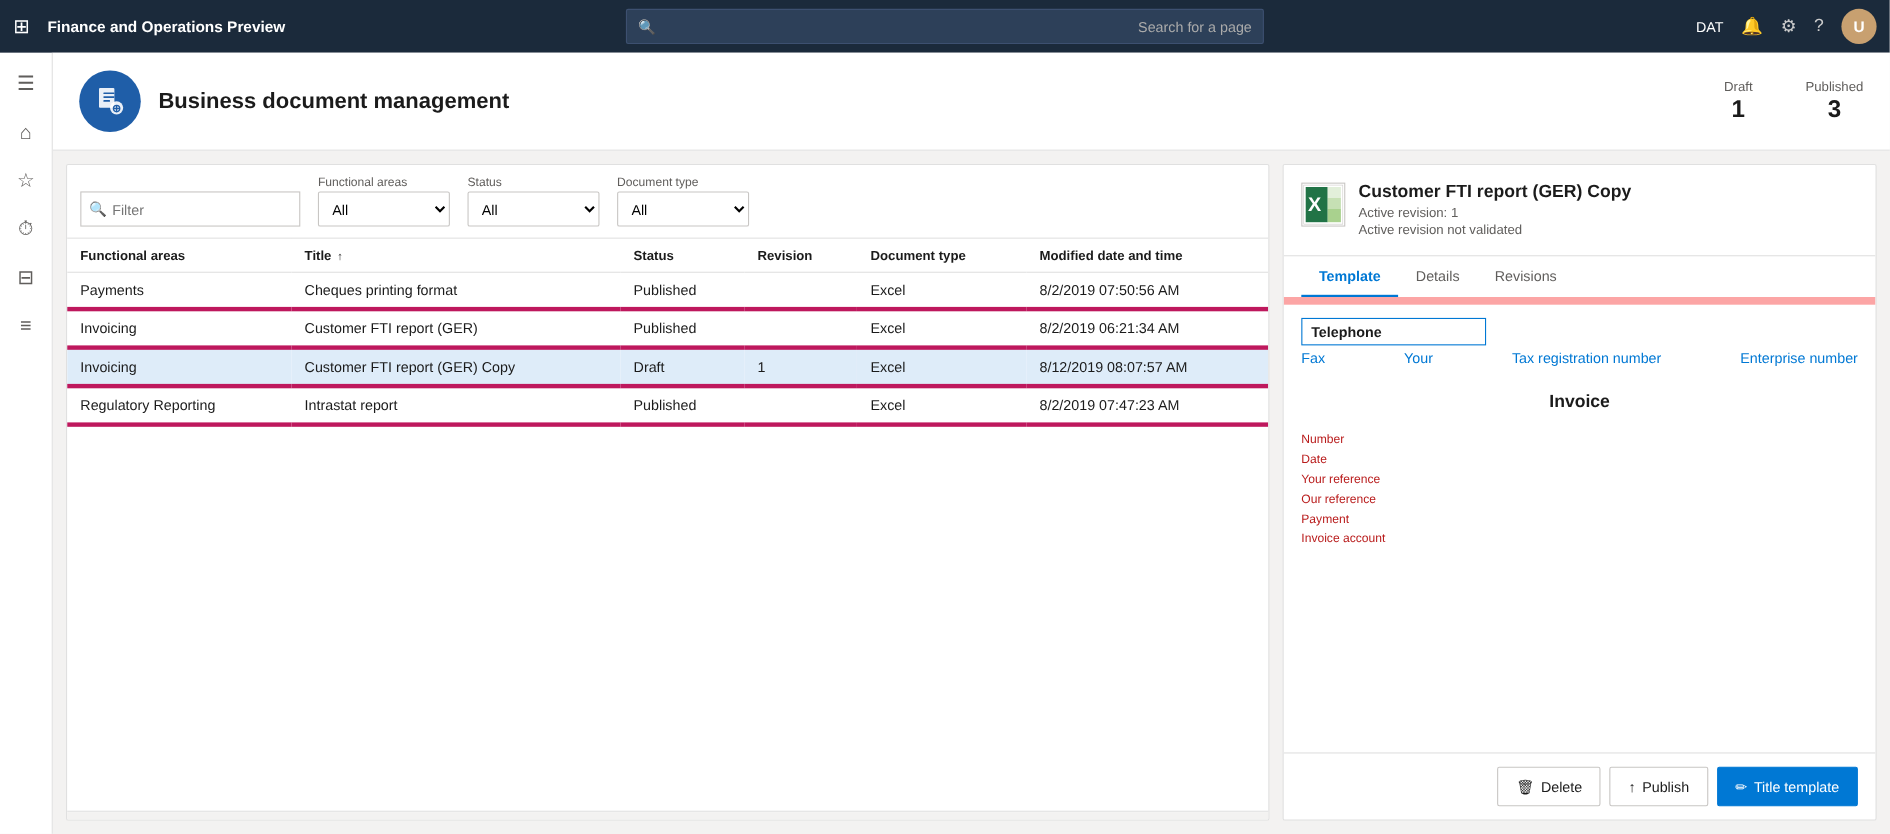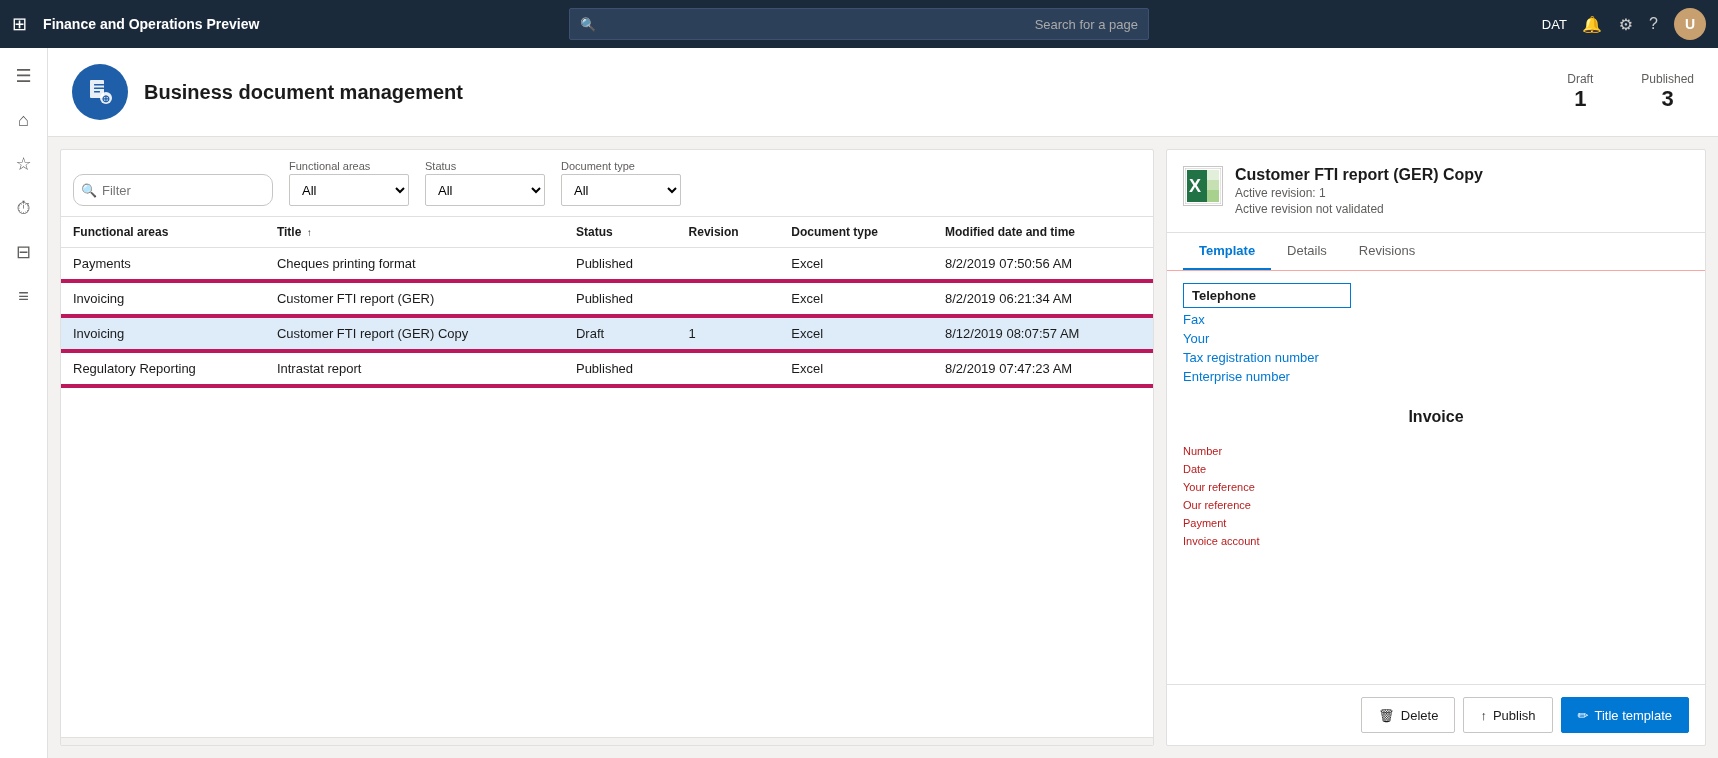--- a/index.html
+++ b/index.html
@@ -156,21 +156,21 @@
       position: absolute;
       left: 8px;
       top: 50%;
       transform: translateY(-50%);
       color: #605e5c;
       font-size: 13px;
     }
     .filter-input {
       width: 100%;
       border: 1px solid #c8c6c4;
-      border-radius: 10px;
+      border-radius: 0;
       height: 32px;
       padding-left: 28px;
       font-size: 13px;
       outline: none;
     }
     .filter-group { display: flex; flex-direction: column; gap: 2px; }
     .filter-label { font-size: 11px; color: #605e5c; }
     .filter-select {
       border: 1px solid #c8c6c4;
       border-radius: 2px;
@@ -228,21 +228,21 @@
       display: flex; align-items: center; justify-content: center;
       font-size: 20px;
       font-weight: bold;
       color: #217346;
     }
     .detail-title { font-size: 16px; font-weight: 600; color: #1b1b1b; }
     .detail-sub { font-size: 12px; color: #605e5c; margin-top: 2px; }
 
     .detail-tabs {
       display: flex;
-      border-bottom: 1px solid #fca5a5;
+      border-bottom: 7px solid #fca5a5;
       padding: 0 16px;
     }
     .detail-tab {
       padding: 10px 16px;
       font-size: 13px;
       color: #605e5c;
       cursor: pointer;
       border-bottom: 2px solid transparent;
       white-space: nowrap;
     }
@@ -268,21 +268,21 @@
 
     .telephone-box {
       border: 1px solid #0078d4;
       padding: 4px 8px;
       font-size: 13px;
       font-weight: 600;
       color: #1b1b1b;
       width: 168px;
       margin-bottom: 4px;
     }
-    .link-list { display: flex; flex-direction: column; gap: 4px; margin-bottom: 24px; }
+    .link-list { display: flex; flex-direction: row; gap: 4px; margin-bottom: 24px; justify-content: space-between; }
     .link-item { color: #0078d4; font-size: 13px; cursor: pointer; }
 
     .invoice-section { margin-top: 8px; }
     .invoice-title { font-size: 16px; font-weight: 600; text-align: center; margin-bottom: 16px; }
     .invoice-field { font-size: 11px; color: #b91c1c; padding: 3px 0; }
 
     
     .detail-footer {
       padding: 12px 16px;
       border-top: 1px solid #e0e0e0;

